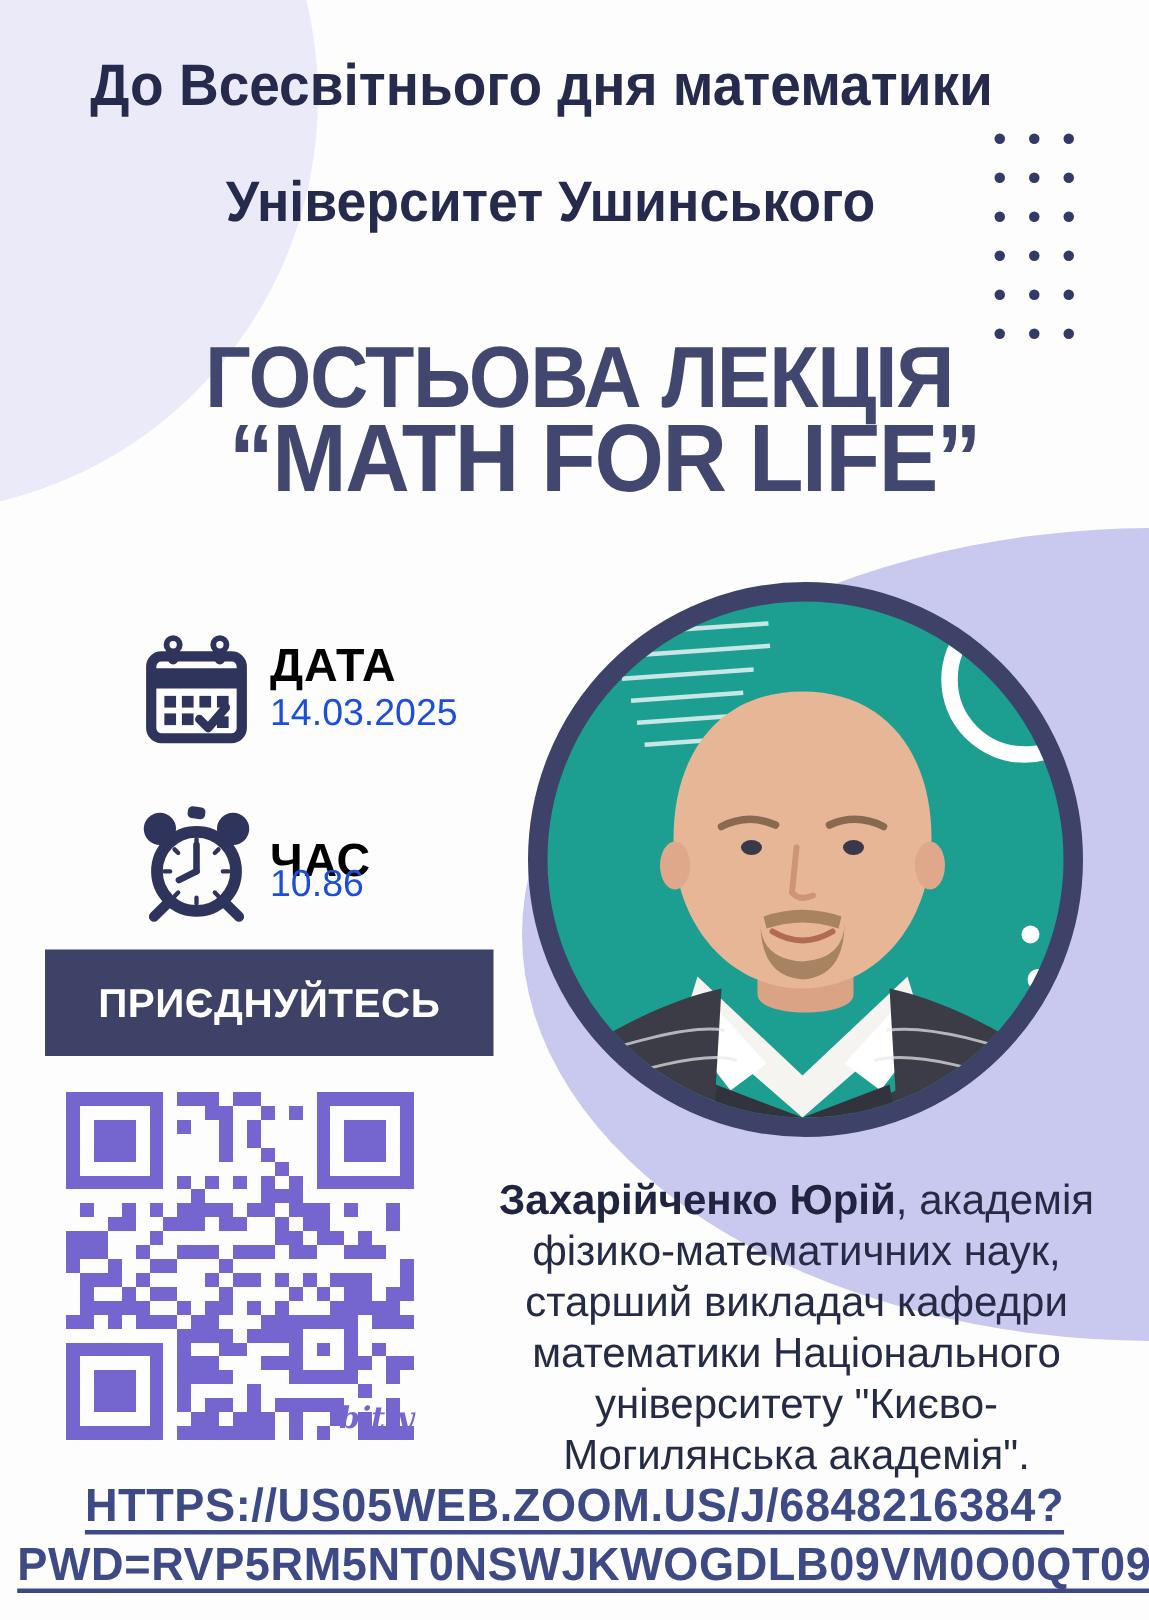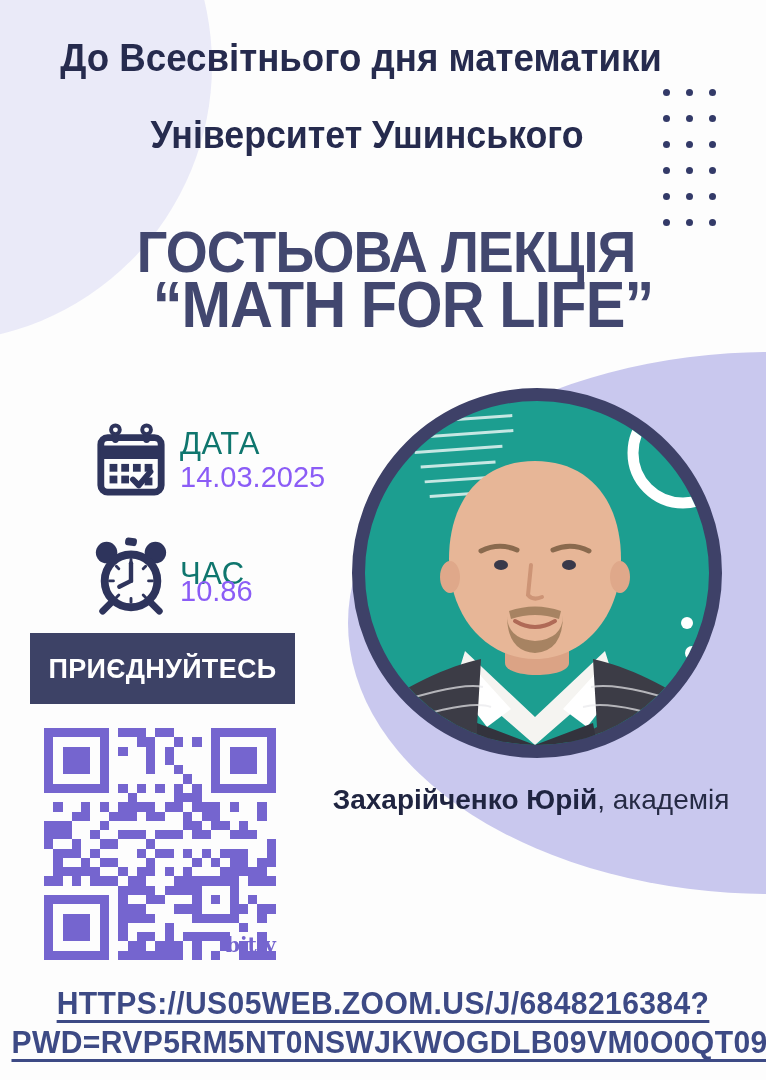--- a/index.html
+++ b/index.html
@@ -26,32 +26,32 @@
     font-size:38px;font-weight:700;transform:scaleX(.94);transform-origin:center;}
   .title1{position:absolute;left:0;top:218px;width:772px;text-align:center;
     font-size:58px;font-weight:800;color:var(--title);letter-spacing:-1px;
     transform:scaleX(.93);transform-origin:center;white-space:nowrap;}
   .title2{position:absolute;left:20px;top:268px;width:766px;text-align:center;
     font-size:64px;font-weight:800;color:var(--title);letter-spacing:-1px;
     transform:scaleX(.93);transform-origin:center;white-space:nowrap;}
   .icon{position:absolute;}
   .cal-icon{left:94px;top:423px;}
   .clock-icon{left:90px;top:534px;}
-  .sched-label{position:absolute;left:180px;font-size:31px;font-weight:400;
-    color:#0f766e;letter-spacing:.5px;}
-  .sched-value{position:absolute;left:180px;font-size:29px;color:#8b5cf6;}
+  .sched-label{position:absolute;left:180px;font-size:31px;font-weight:700;
+    color:#000000;letter-spacing:.5px;}
+  .sched-value{position:absolute;left:180px;font-size:25px;color:#1d4ed8;}
   .date-label{top:426px;} .date-value{top:461px;}
   .time-label{top:556px;} .time-value{top:575px;}
-  .join-badge{position:absolute;left:30px;top:633px;width:265px;height:71px;
+  .join-badge{position:absolute;left:30px;top:633px;width:299px;height:71px;
     background:var(--badge);color:#ffffff;text-align:center;font-weight:800;
     font-size:27px;line-height:34px;letter-spacing:.3px;display:flex;
     flex-direction:column;justify-content:center;}
   .qr{position:absolute;left:44px;top:728px;width:232px;height:232px;fill:var(--purple);}
   .bitly{position:absolute;left:196px;top:933px;width:80px;text-align:right;
-    font-size:20px;font-weight:700;color:var(--purple);
+    font-size:20px;font-style:italic;font-weight:700;color:var(--purple);
     font-family:"DejaVu Serif",serif;}
   .photo-wrap{position:absolute;left:352px;top:388px;width:370px;height:370px;
     box-sizing:border-box;border:13px solid var(--ring);border-radius:50%;
     background:var(--teal);overflow:hidden;}
   .photo-wrap svg{display:block;width:344px;height:344px;}
   .bio{position:absolute;left:296px;top:783px;width:470px;text-align:center;
     font-size:28px;line-height:34px;color:var(--text);}
   .bio b{font-weight:700;color:#1f2440;margin-top:37px;}
   .zoom-link{position:absolute;left:0;width:766px;text-align:center;
     font-size:31px;font-weight:800;color:var(--link);letter-spacing:.4px;
@@ -493,18 +493,25 @@
       <ellipse cx="204" cy="164" rx="7" ry="5" fill="#39394a"></ellipse>
       <path d="M166 164 L163 194 Q168 200 177 196" stroke="#cd9476" stroke-width="4" fill="none" stroke-linecap="round"></path>
       <path d="M142 214 Q142 250 170 252 Q198 250 198 214 Q198 238 170 240 Q142 238 142 214 Z" fill="#9b7a58" opacity="0.85"></path>
       <path d="M144 210 Q170 201 196 210 L194 218 Q170 210 146 218 Z" fill="#9b7a58" opacity="0.85"></path>
       <path d="M150 220 Q170 232 190 220" stroke="#b06a56" stroke-width="4" fill="none" stroke-linecap="round"></path>
     </svg>
   </div>
 
   <div class="bio">
     <div><b>Захарійченко Юрій</b><span>, академія</span></div>
+    <div>
+        <div>фізико-математичних наук,</div>
+        <div>старший викладач кафедри</div>
+        <div>математики Національного</div>
+        <div>університету "Києво-</div>
+        <div>Могилянська академія".</div>
+      </div>
   </div>
 
   <div class="zoom-link link1"><span>HTTPS://US05WEB.ZOOM.US/J/6848216384?</span></div>
   <div class="zoom-link link2"><span>PWD=RVP5RM5NT0NSWJKWOGDLB09VM0O0QT09</span></div>
 
 </div>
 
 </body></html>

